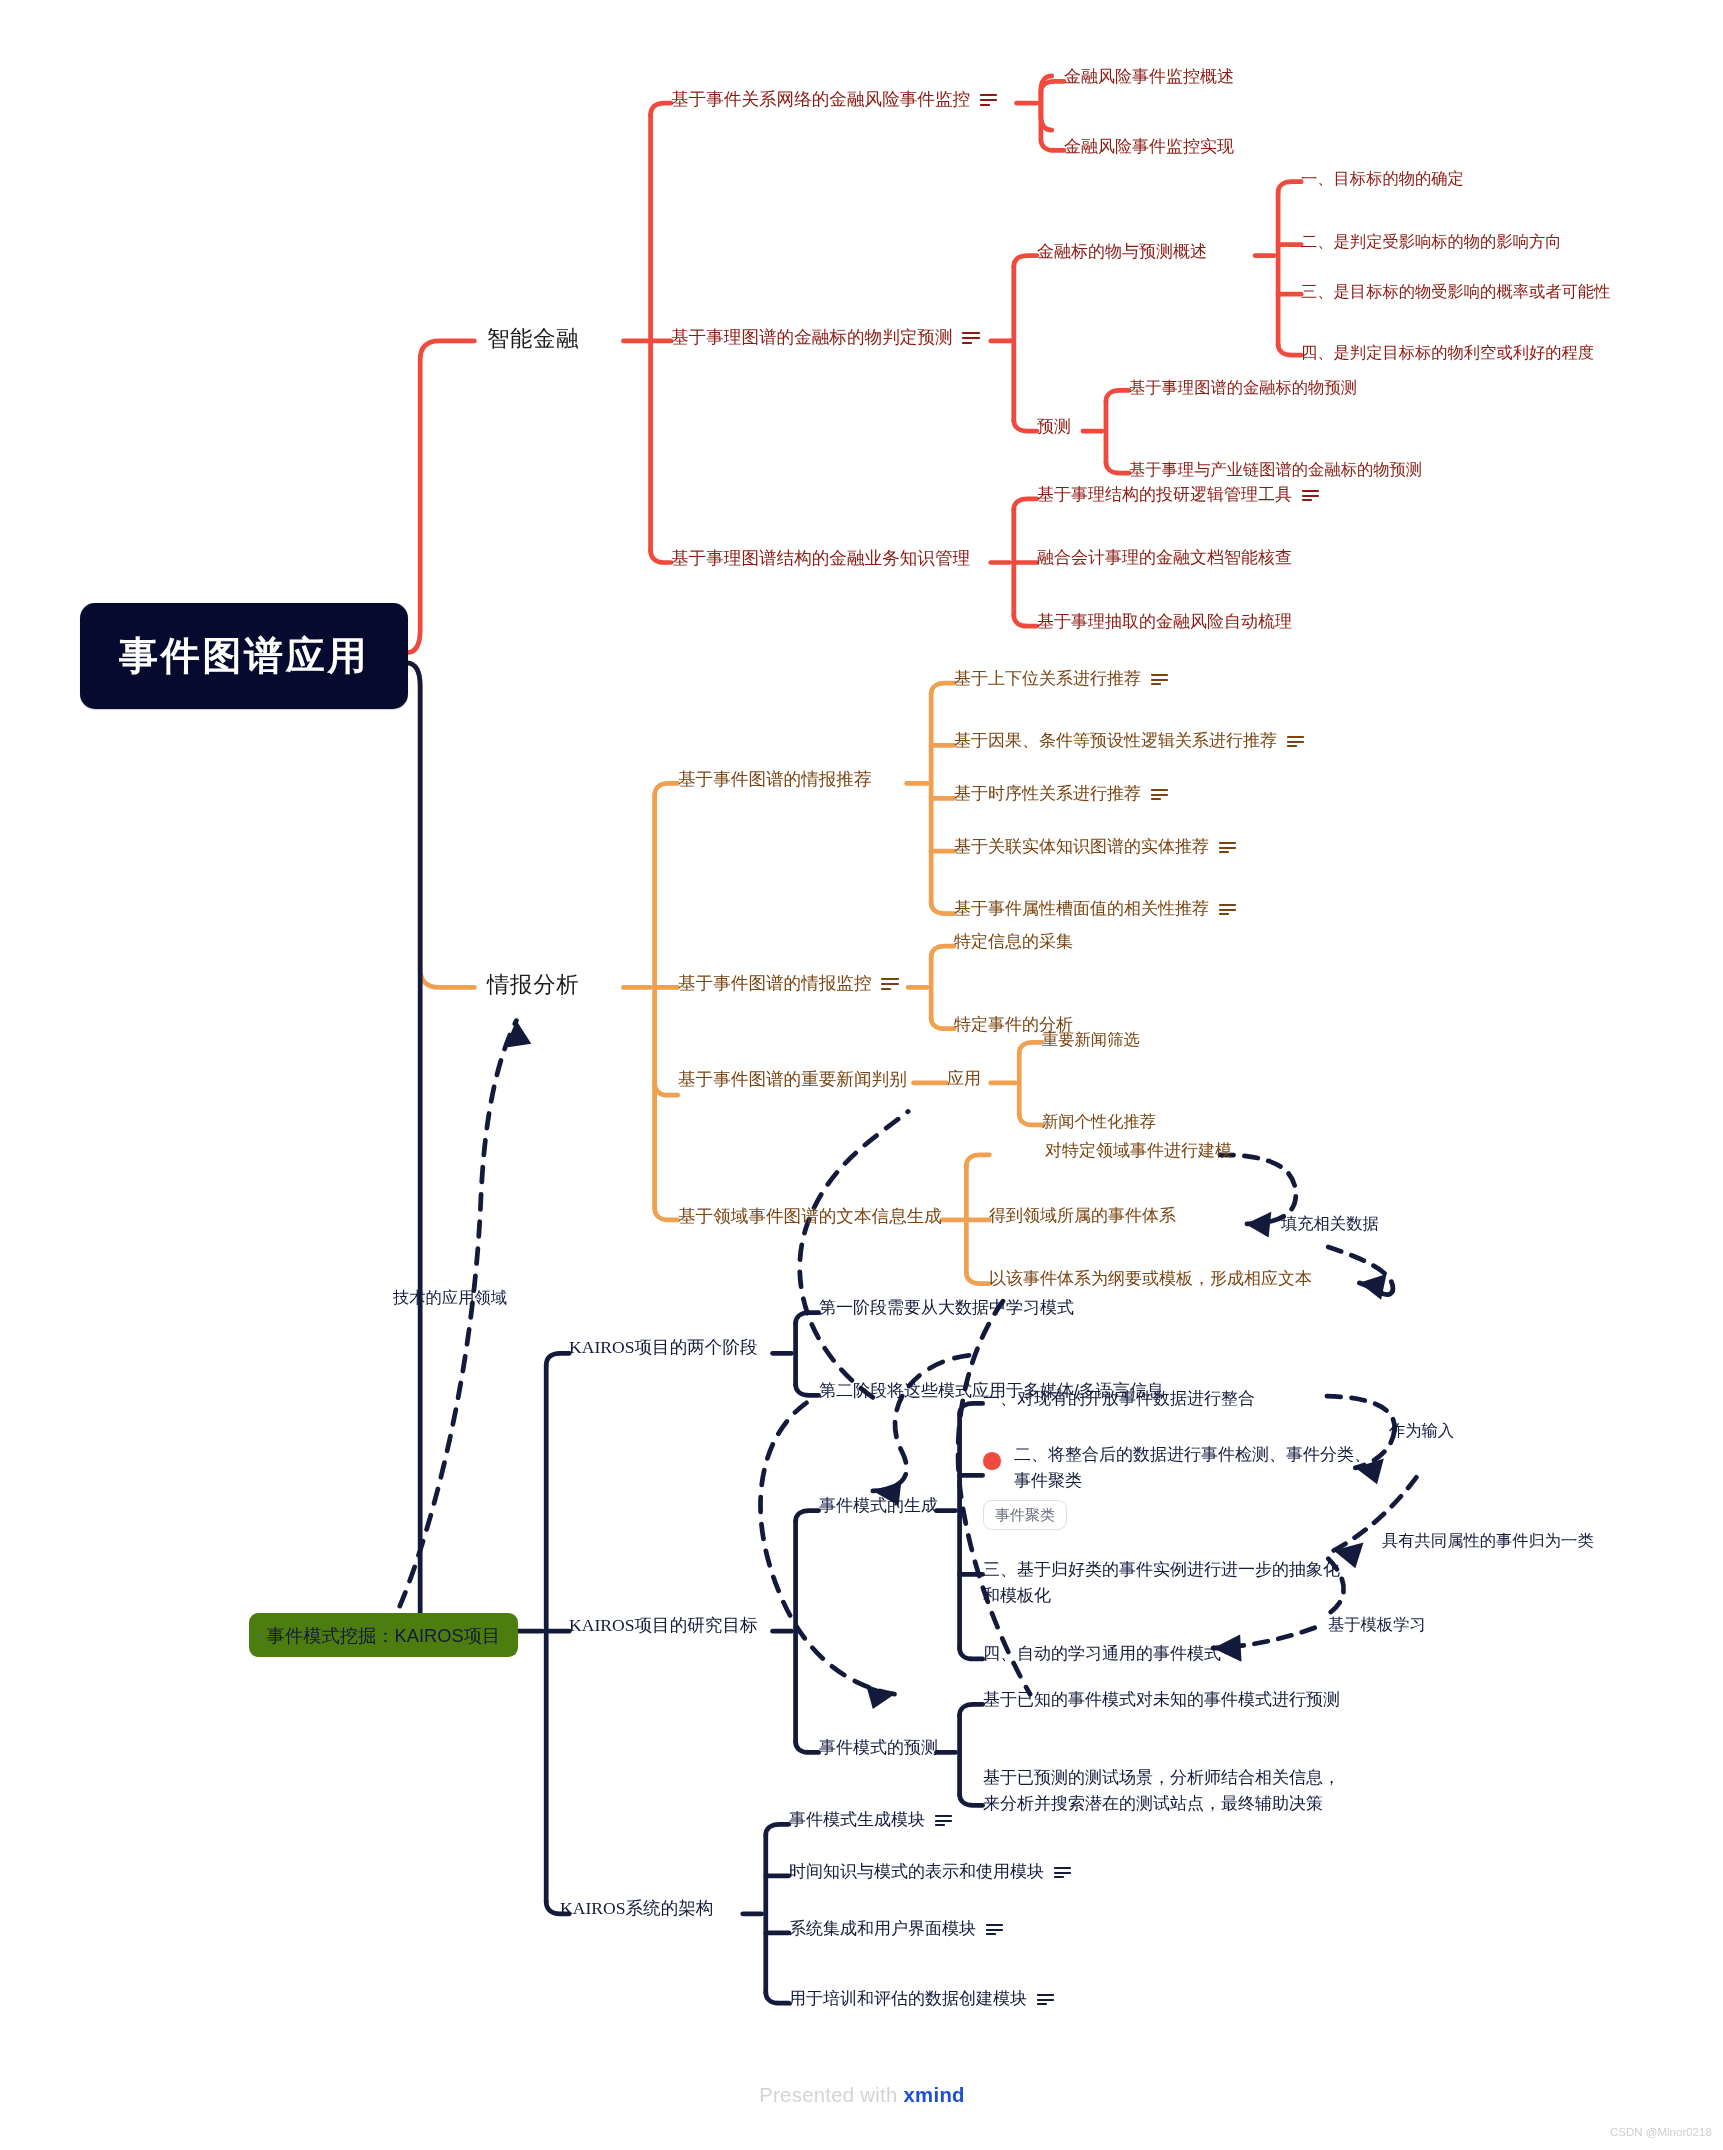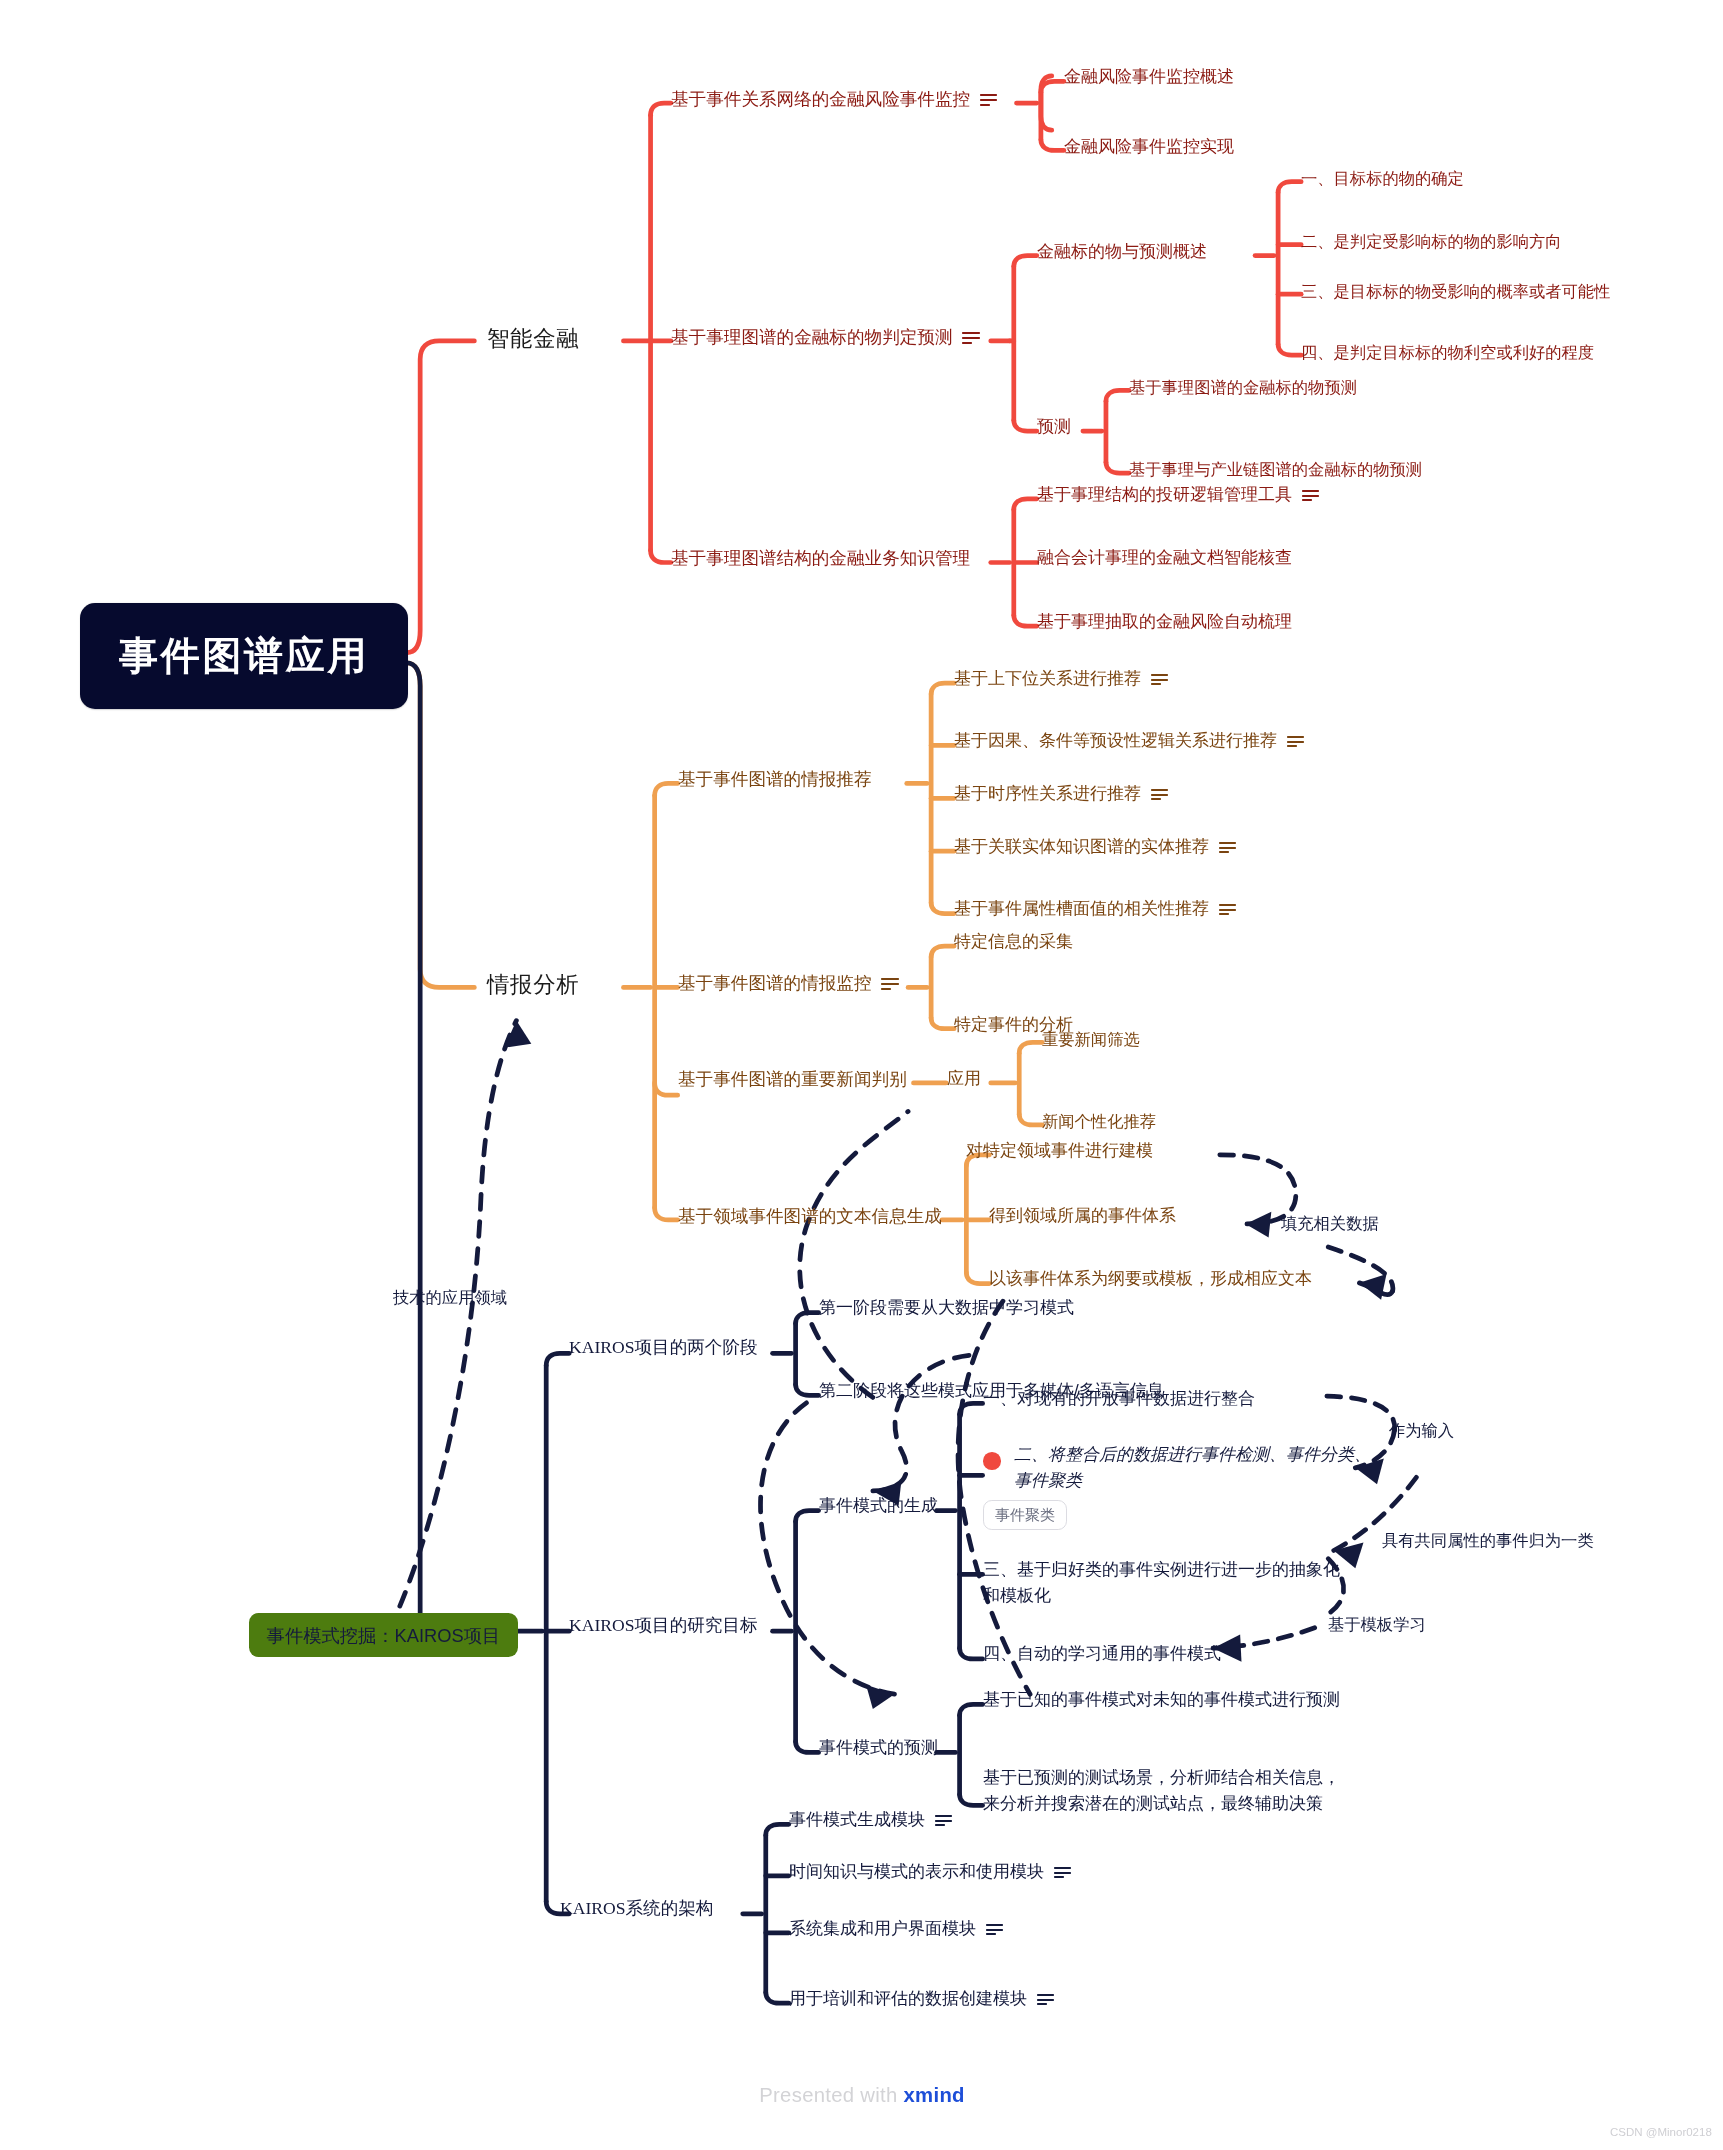--- a/index.html
+++ b/index.html
@@ -377,21 +377,21 @@
   <div class="node lvl4 c-org" style="left:1042px;top:1029px;">
     <span class="txt">重要新闻筛选</span>
   </div>
   <div class="node lvl4 c-org" style="left:1042px;top:1111px;">
     <span class="txt">新闻个性化推荐</span>
   </div>
 
   <div class="node lvl2 c-org" style="left:678px;top:1205px;">
     <span class="txt">基于领域事件图谱的文本信息生成</span>
   </div>
-  <div class="node lvl3 c-org" style="left:966px;top:1140px;">
+  <div class="node lvl3 c-org" style="left:1045px;top:1140px;">
     <span class="txt">对特定领域事件进行建模</span>
   </div>
   <div class="node lvl3 c-org" style="left:989px;top:1205px;">
     <span class="txt">得到领域所属的事件体系</span>
   </div>
   <div class="node lvl3 c-org" style="left:989px;top:1268px;">
     <span class="txt">以该事件体系为纲要或模板，形成相应文本</span>
   </div>
 
   <div id="kairos-root" style="left:249px;top:1613px;">事件模式挖掘：KAIROS项目</div>
@@ -410,21 +410,21 @@
     <span class="txt">KAIROS项目的研究目标</span>
   </div>
 
   <div class="node lvl3 c-navy" style="left:819px;top:1495px;align-items:flex-end;">
     <span class="txt">事件模式的生成</span>
   </div>
   <div class="node lvl3 c-navy" style="left:983px;top:1388px;">
     <span class="txt">一、对现有的开放事件数据进行整合</span>
   </div>
   <div class="dot" style="left:983px;top:1452px;"></div>
-  <div class="node lvl3 c-navy" style="left:1014px;top:1442px;line-height:1.5;font-style:italic;">
+  <div class="node lvl3 c-navy" style="left:1014px;top:1442px;line-height:1.5;">
     <span class="txt">二、将整合后的数据进行事件检测、事件分类、
 事件聚类</span>
   </div>
   <div class="chip" style="left:983px;top:1500px;">事件聚类</div>
   <div class="node lvl3 c-navy" style="left:983px;top:1557px;line-height:1.5;">
     <span class="txt">三、基于归好类的事件实例进行进一步的抽象化
 和模板化</span>
   </div>
   <div class="node lvl3 c-navy" style="left:983px;top:1643px;">
     <span class="txt">四、自动的学习通用的事件模式</span>

